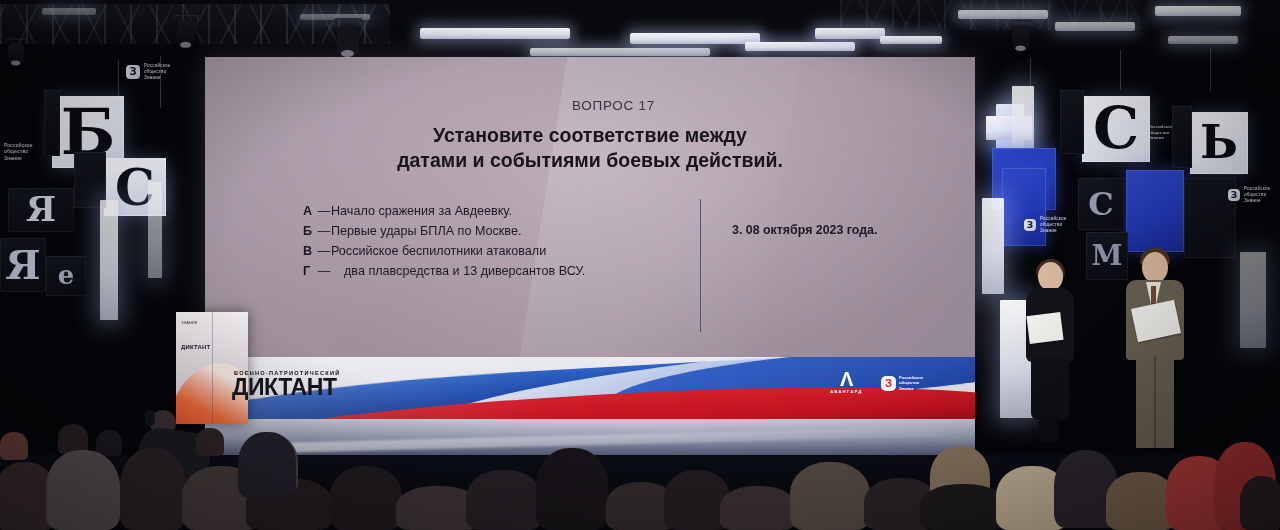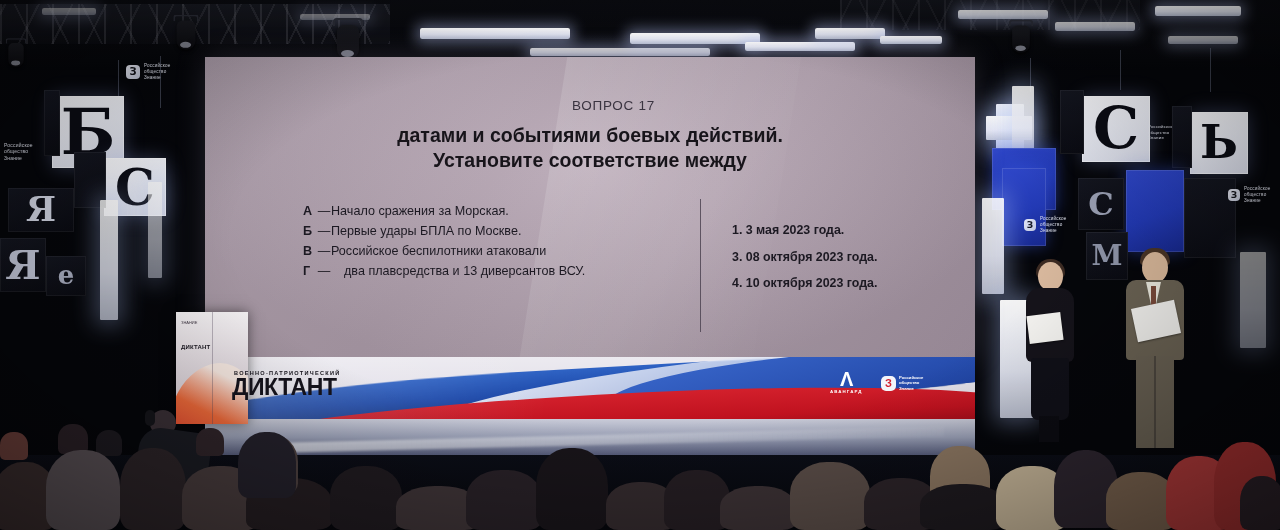--- a/index.html
+++ b/index.html
@@ -387,33 +387,33 @@
 
   <div class="glowpanel" style="left:1000px; top:300px; width:34px; height:118px; opacity:.95;"></div>
   <div class="glowpanel" style="left:1240px; top:252px; width:26px; height:96px; opacity:.55;"></div>
 
   <div class="screen">
     <div class="slide">
 
       <div class="q-label">ВОПРОС 17</div>
 
       <div class="q-title">
+        <div>Установите соответствие между</div>
         <div>датами и событиями боевых действий.</div>
-        <div>Установите соответствие между</div>
       </div>
 
       <div class="cols">
 
         <div class="col-left">
 
           <div class="pair">
             <span class="key">А</span>
             <span class="dash">—</span>
             <span class="val">
-              <span>Начало сражения за Морская.</span>
+              <span>Начало сражения за Авдеевку.</span>
             </span>
           </div>
 
           <div class="pair">
             <span class="key">Б</span>
             <span class="dash">—</span>
             <span class="val">
               <span>Первые удары БПЛА по Москве.</span>
             </span>
           </div>
@@ -432,23 +432,21 @@
             <span class="val">
               <span class="l2">два плавсредства и 13 диверсантов ВСУ.</span>
             </span>
           </div>
 
         </div>
 
         <div class="divider"></div>
 
         <div class="col-right">
-          <div class="dateitem">1. 3 мая 2023 года.</div>
           <div class="dateitem">3. 08 октября 2023 года.</div>
-          <div class="dateitem">4. 10 октября 2023 года.</div>
         </div>
 
       </div>
     </div>
   </div>
 
   <div class="flagband">
     <div class="flag-white"></div>
     <div class="flag-blue"></div>
     <div class="flag-white2"></div>

